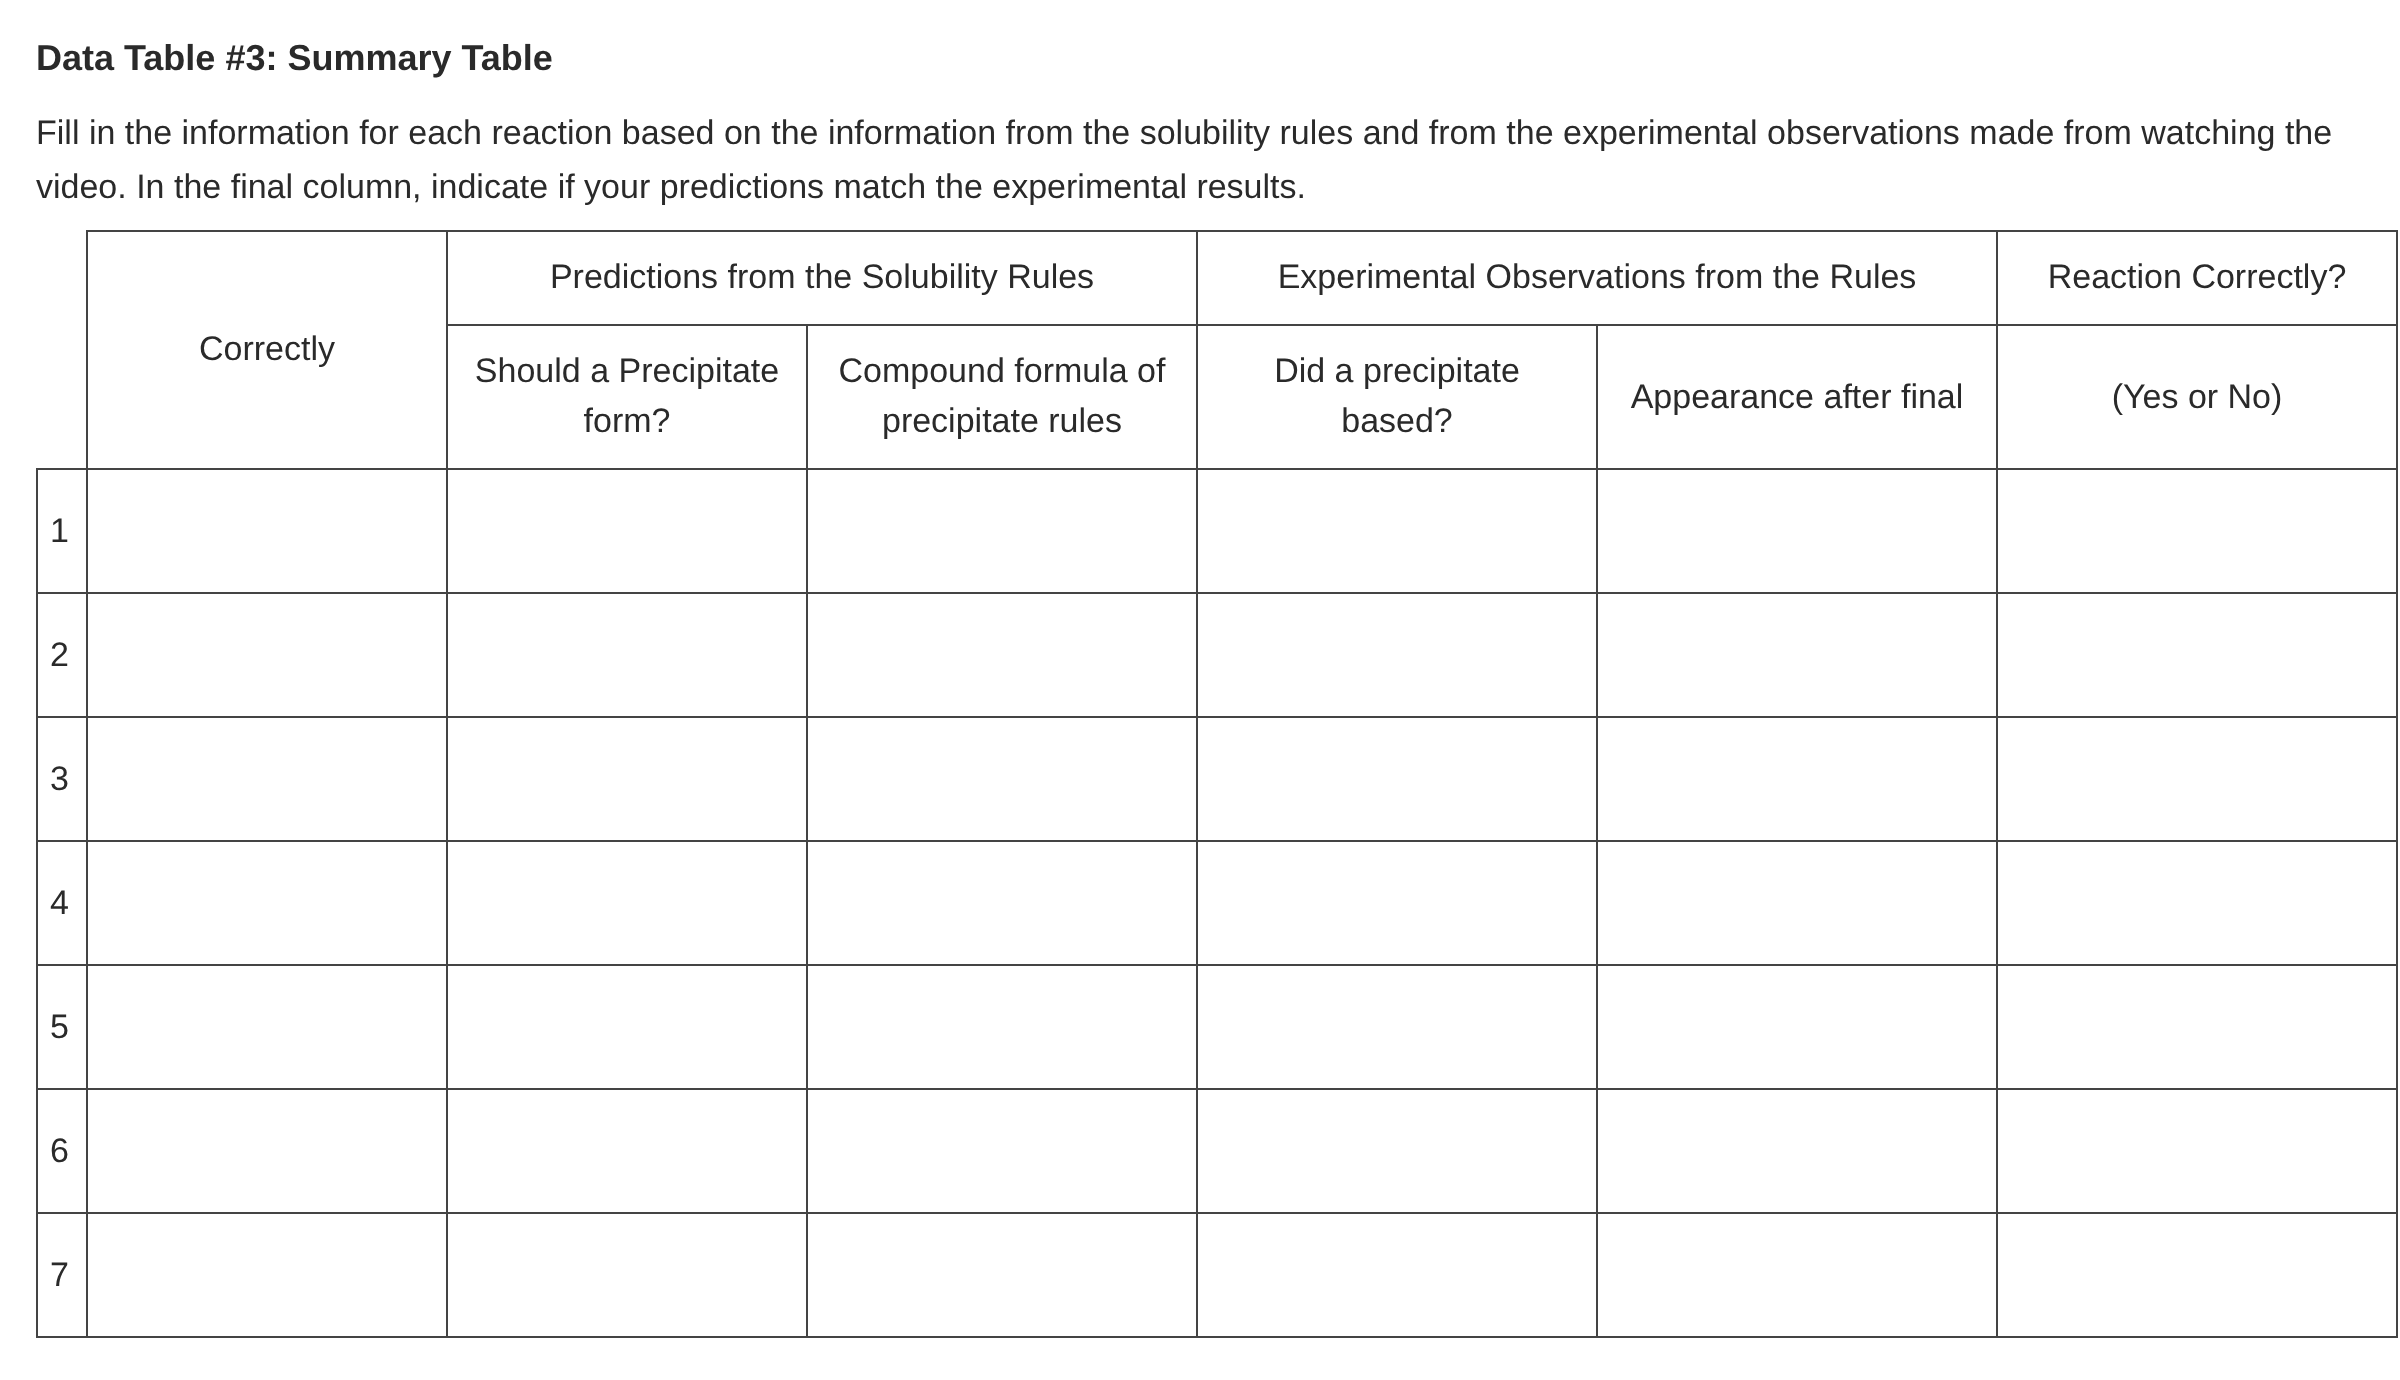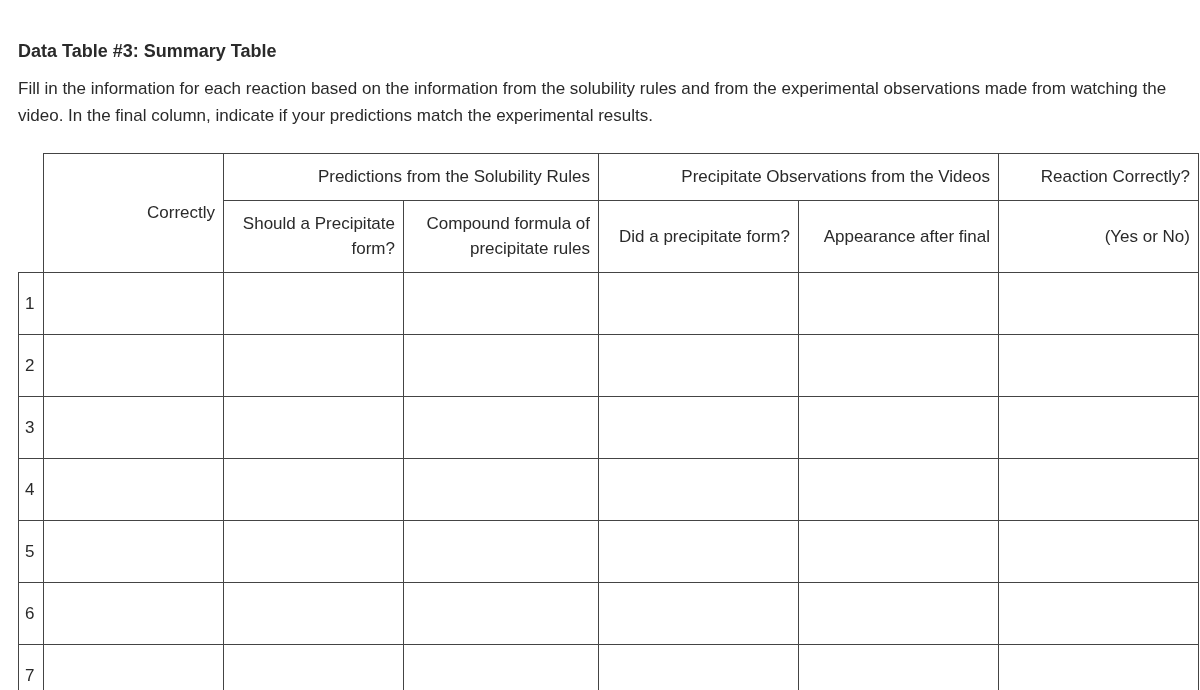--- a/index.html
+++ b/index.html
@@ -11,36 +11,35 @@
       padding: 16px 18px;
       color: #2a2a2a;
       font-size: 17px;
       line-height: 1.5;
       background: #fff;
     }
     .title {
       font-weight: 700;
       font-size: 18px;
       margin-bottom: 10px;
-      margin-top: 22px;
     }
     .instructions {
       font-size: 17px;
-      margin-bottom: 24px;
+      margin-bottom: 8px;
       line-height: 1.6;
     }
     table {
       border-collapse: collapse;
       width: 100%;
       table-layout: fixed;
     }
     th, td {
       border: 1px solid #444;
       padding: 10px 8px;
-      text-align: right;
+      text-align: center;
       vertical-align: middle;
       font-weight: 400;
     }
     th {
       font-size: 17px;
     }
     .col-num { width: 25px; }
     .col-reaction { width: 180px; }
     .col-should { width: 180px; }
     .col-compound { width: 195px; }
@@ -75,27 +74,27 @@
     <col class="col-compound">
     <col class="col-did">
     <col class="col-appearance">
     <col class="col-predicted">
   </colgroup>
   <thead>
     <tr>
       <th rowspan="2" class="num-top-left"></th>
       <th rowspan="2">Correctly</th>
       <th colspan="2">Predictions from the Solubility Rules</th>
-      <th colspan="2">Precipitate Observations from the Videos</th>
+      <th colspan="2">Experimental Observations from the Rules</th>
       <th>Reaction Correctly?</th>
     </tr>
     <tr>
       <th>Should a Precipitate form?</th>
       <th>Compound formula of precipitate rules</th>
-      <th>Did a precipitate form?</th>
+      <th>Did a precipitate based?</th>
       <th>Appearance after final</th>
       <th>(Yes or No)</th>
     </tr>
   </thead>
   <tbody>
     <tr>
       <td class="rownum">1</td>
       <td></td>
       <td></td>
       <td></td>

